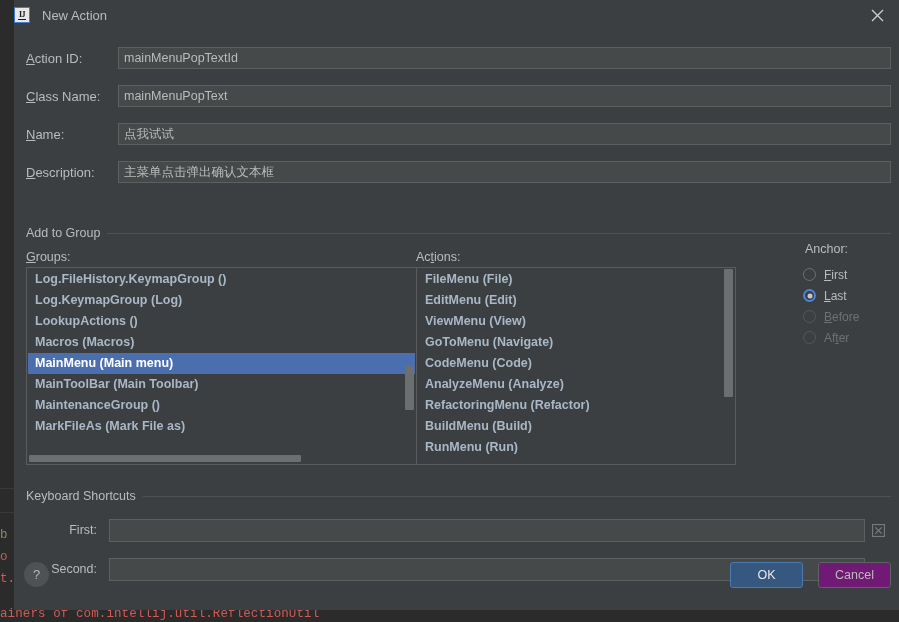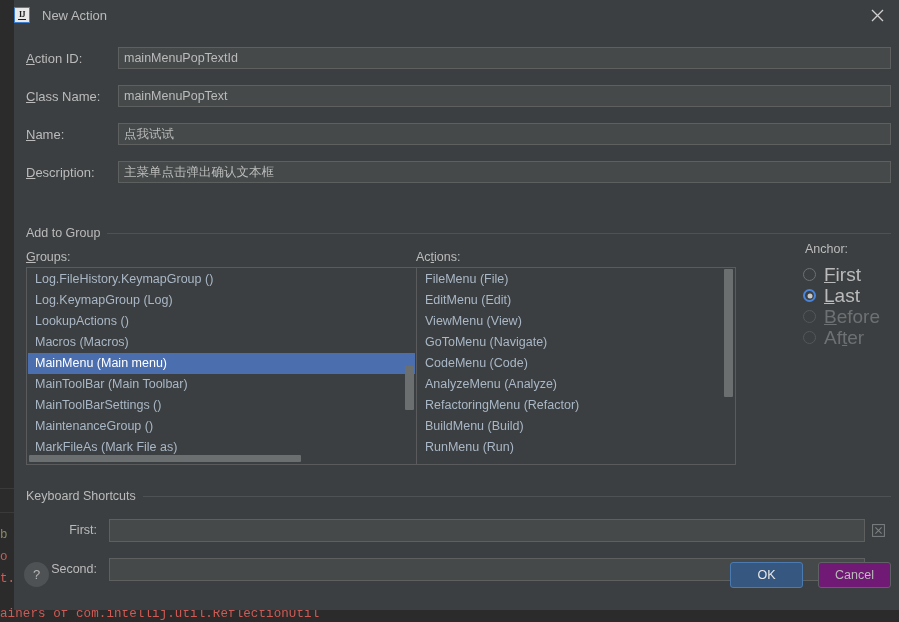--- a/index.html
+++ b/index.html
@@ -160,20 +160,21 @@
     inset: 1px;
     overflow: hidden;
   }
   .list-item {
     height: 21px;
     line-height: 21px;
     padding-left: 7px;
     color: #a9b7c6;
     font-size: 12.5px;
     white-space: nowrap;
+    font-weight: bold;
   }
   .list-item.selected {
     background: #4b6eaf;
     color: #ffffff;
   }
 
   
   .vscroll-track {
     position: absolute;
     right: 1px;
@@ -232,21 +233,21 @@
   }
   .radio-row.checked .radio-dot::after {
     content: "";
     position: absolute;
     left: 50%; top: 50%;
     transform: translate(-50%, -50%);
     width: 5px; height: 5px;
     border-radius: 50%;
     background: #c8c8c8;
   }
-  .radio-label { color: #bbbbbb; font-size: 19px; }
+  .radio-label { color: #bbbbbb; font-size: 12px; }
   .radio-row.disabled .radio-label { color: #6e7173; }
   .radio-row.disabled .radio-dot { border-color: #55585a; }
   .radio-label u { text-decoration: underline; }
 
   
   .ks-row {
     position: absolute;
     left: 12px;
     right: 8px;
     height: 24px;
@@ -376,21 +377,20 @@
     <div class="list-caption" style="left:12px; top:220px;"><u>G</u>roups:</div>
 
     <div class="listbox" id="groups-listbox" style="left:12px; top:237px; width:391px; height:198px;">
       <div class="list-scroll" id="groups-list-scroll">
           <div class="list-item">Log.FileHistory.KeymapGroup ()</div>
           <div class="list-item">Log.KeymapGroup (Log)</div>
           <div class="list-item">LookupActions ()</div>
           <div class="list-item">Macros (Macros)</div>
           <div class="list-item selected">MainMenu (Main menu)</div>
           <div class="list-item">MainToolBar (Main Toolbar)</div>
-          <div class="list-item">MainToolBarSettings ()</div>
           <div class="list-item">MaintenanceGroup ()</div>
           <div class="list-item">MarkFileAs (Mark File as)</div>
         </div>
       <div class="vscroll-track">
         <div class="vscroll-thumb" style="top:97px; height:44px;"></div>
       </div>
       <div class="hscroll-thumb" style="width:272px;"></div>
     </div>
 
     <div class="list-caption" style="left:402px; top:220px;">Ac<u>t</u>ions:</div>

